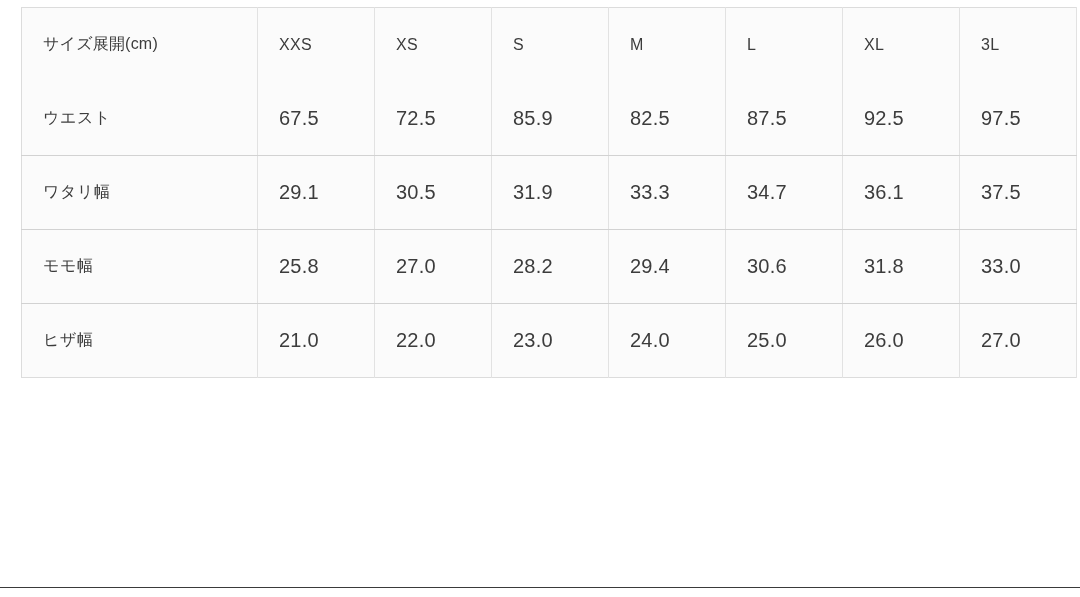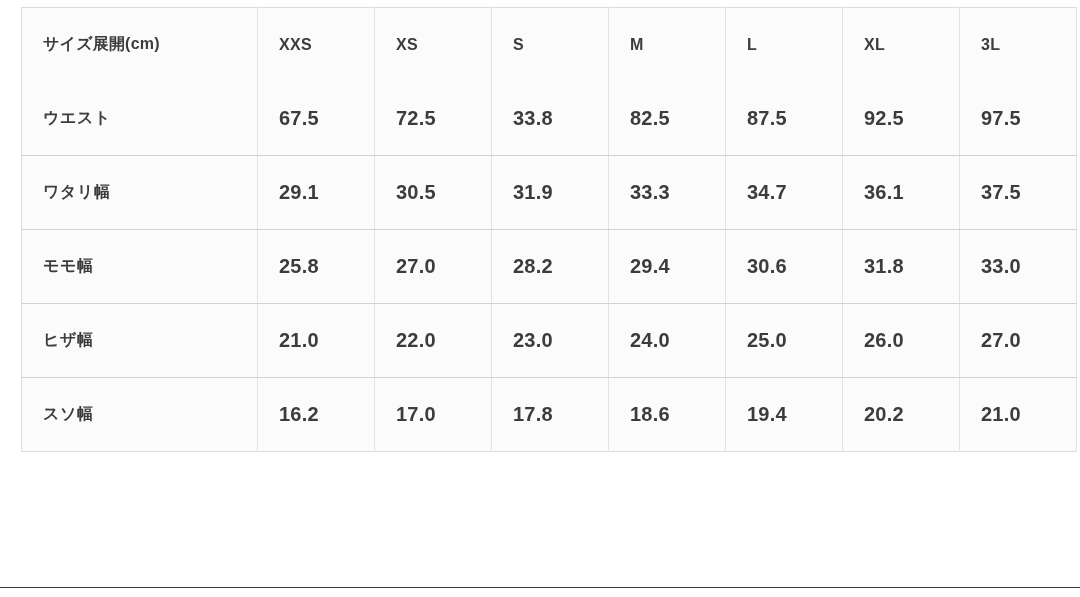--- a/index.html
+++ b/index.html
@@ -46,21 +46,21 @@
 
   table.size-table th,
   table.size-table td {
     height: 74px;
     box-sizing: border-box;
     border-right: 1px solid #e2e2e2;
     border-bottom: 1px solid #d2d2d2;
     padding: 0 0 0 21px;
     text-align: left;
     vertical-align: middle;
-    font-weight: 700;
+    font-weight: 400;
     color: #3c3c3c;
     background: #fbfbfb;
   }
 
   table.size-table tr:last-child th,
   table.size-table tr:last-child td {
     border-bottom: none;
   }
 
   table.size-table th.hdr-label {
@@ -118,21 +118,21 @@
           <th class="hdr-size">XL</th>
           <th class="hdr-size">3L</th>
         </tr>
       </thead>
       <tbody>
 
         <tr>
           <th class="row-label">ウエスト</th>
           <td class="val">67.5</td>
           <td class="val">72.5</td>
-          <td class="val">33.8</td>
+          <td class="val">85.9</td>
           <td class="val">82.5</td>
           <td class="val">87.5</td>
           <td class="val">92.5</td>
           <td class="val">97.5</td>
         </tr>
 
         <tr>
           <th class="row-label">ワタリ幅</th>
           <td class="val">29.1</td>
           <td class="val">30.5</td>
@@ -158,30 +158,20 @@
           <th class="row-label">ヒザ幅</th>
           <td class="val">21.0</td>
           <td class="val">22.0</td>
           <td class="val">23.0</td>
           <td class="val">24.0</td>
           <td class="val">25.0</td>
           <td class="val">26.0</td>
           <td class="val">27.0</td>
         </tr>
 
-        <tr>
-          <th class="row-label">スソ幅</th>
-          <td class="val">16.2</td>
-          <td class="val">17.0</td>
-          <td class="val">17.8</td>
-          <td class="val">18.6</td>
-          <td class="val">19.4</td>
-          <td class="val">20.2</td>
-          <td class="val">21.0</td>
-        </tr>
 
 
       </tbody>
     </table>
   </div>
 
   <div class="bottom-rule"></div>
 
 </div>
 

